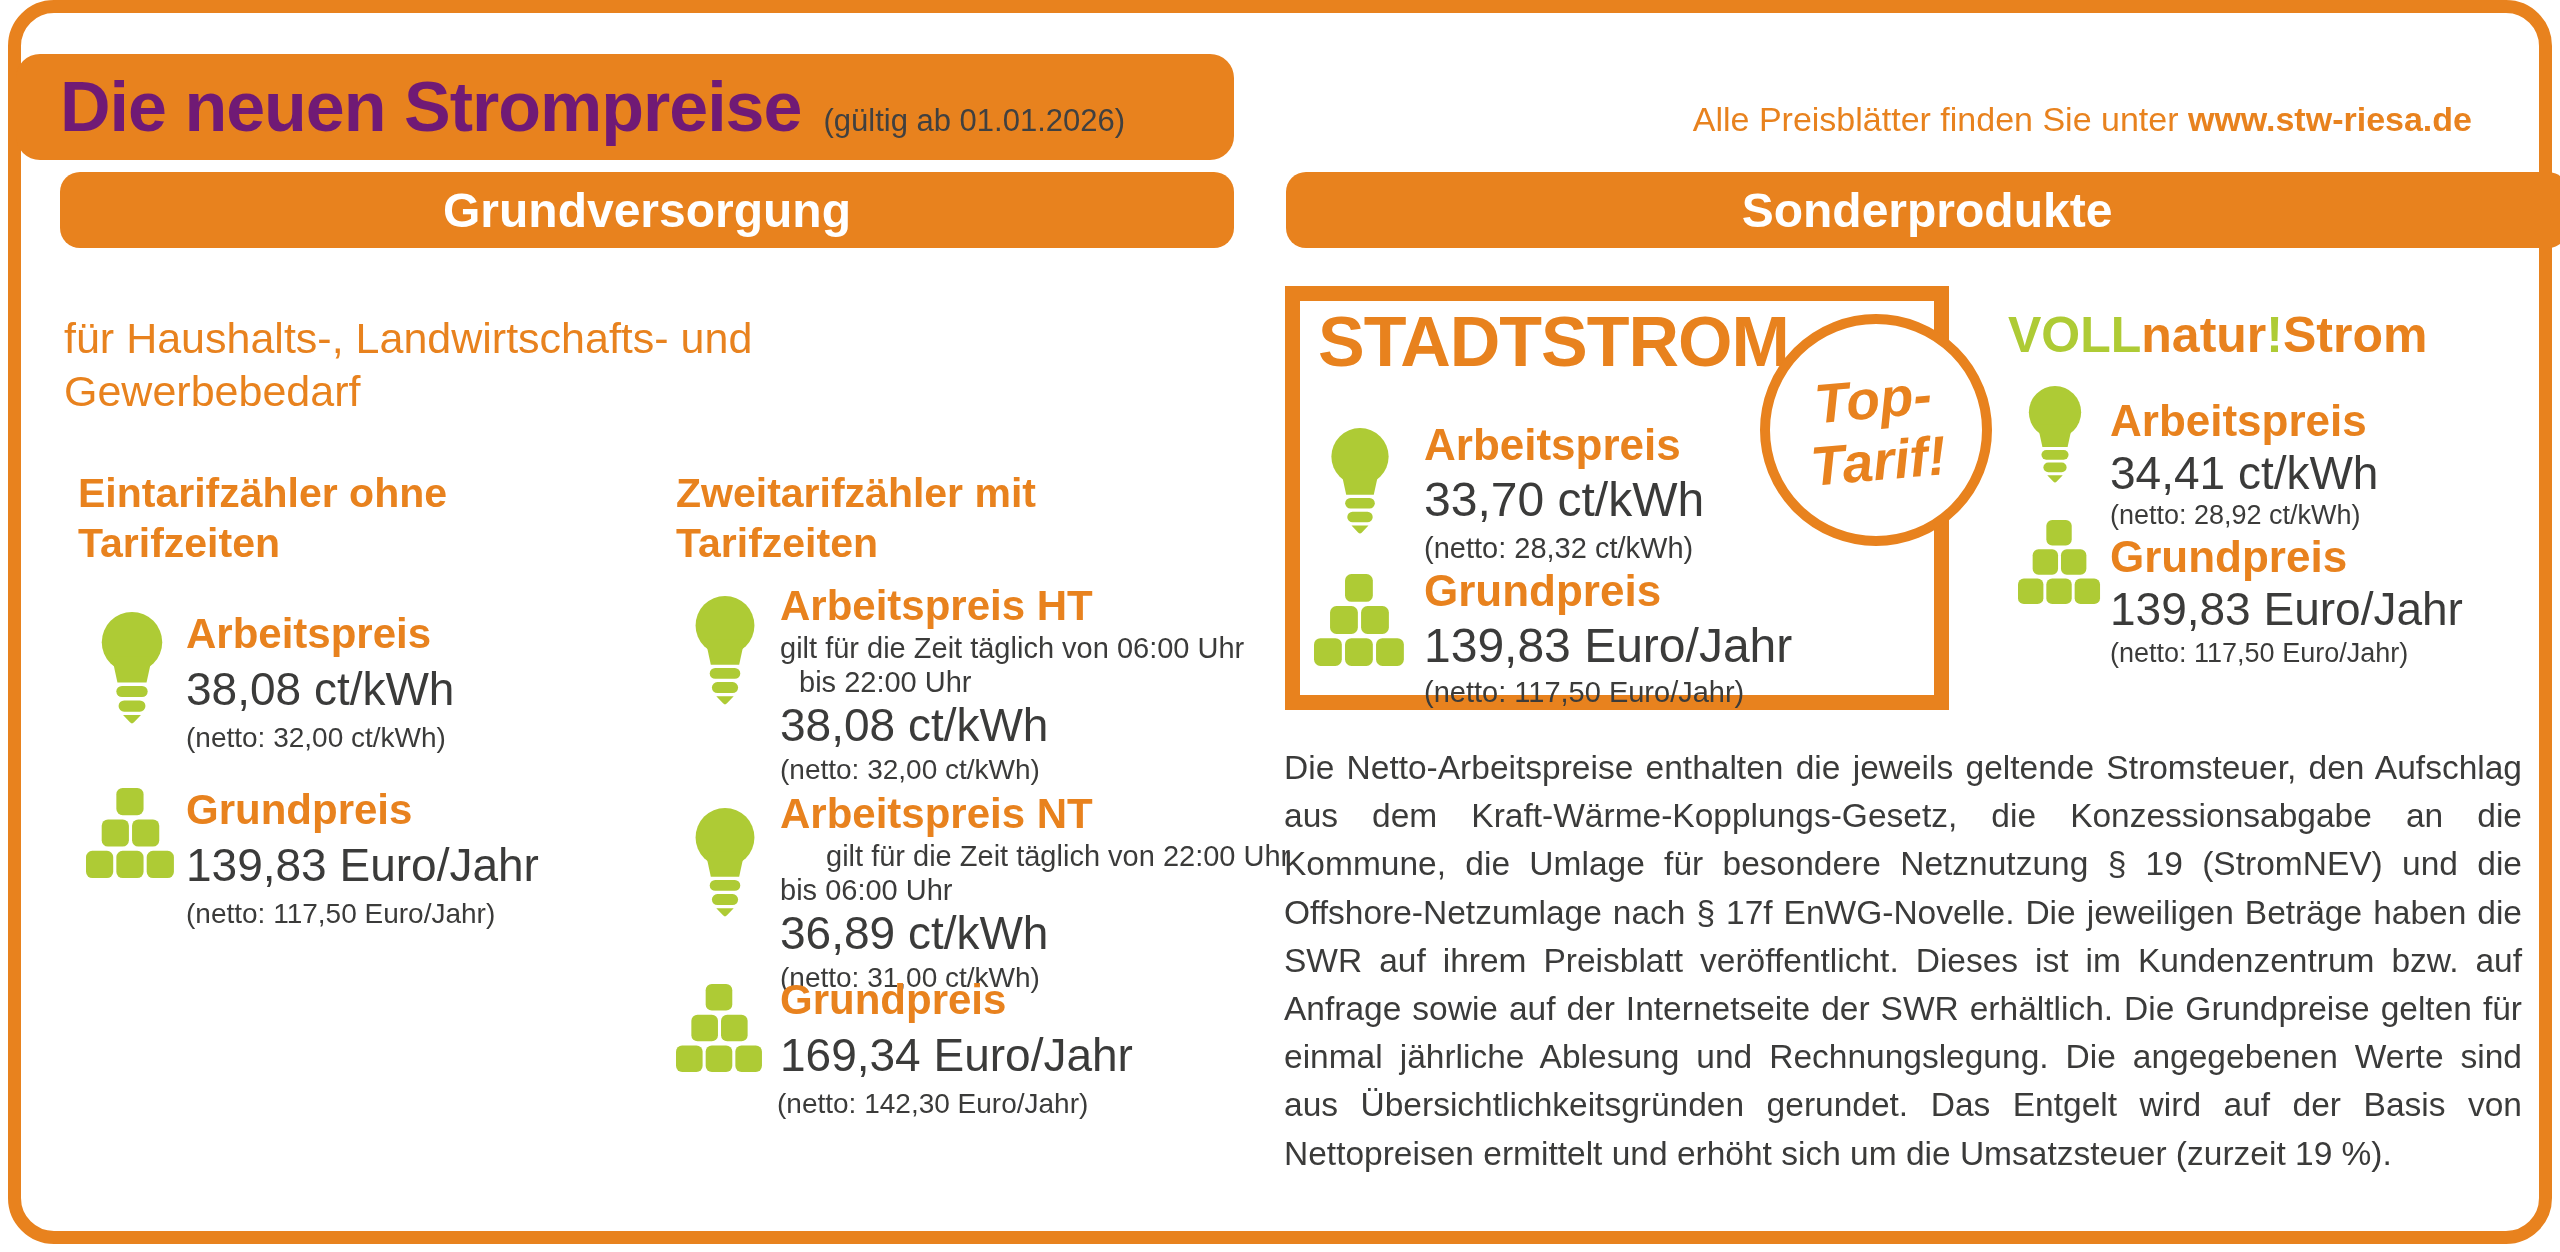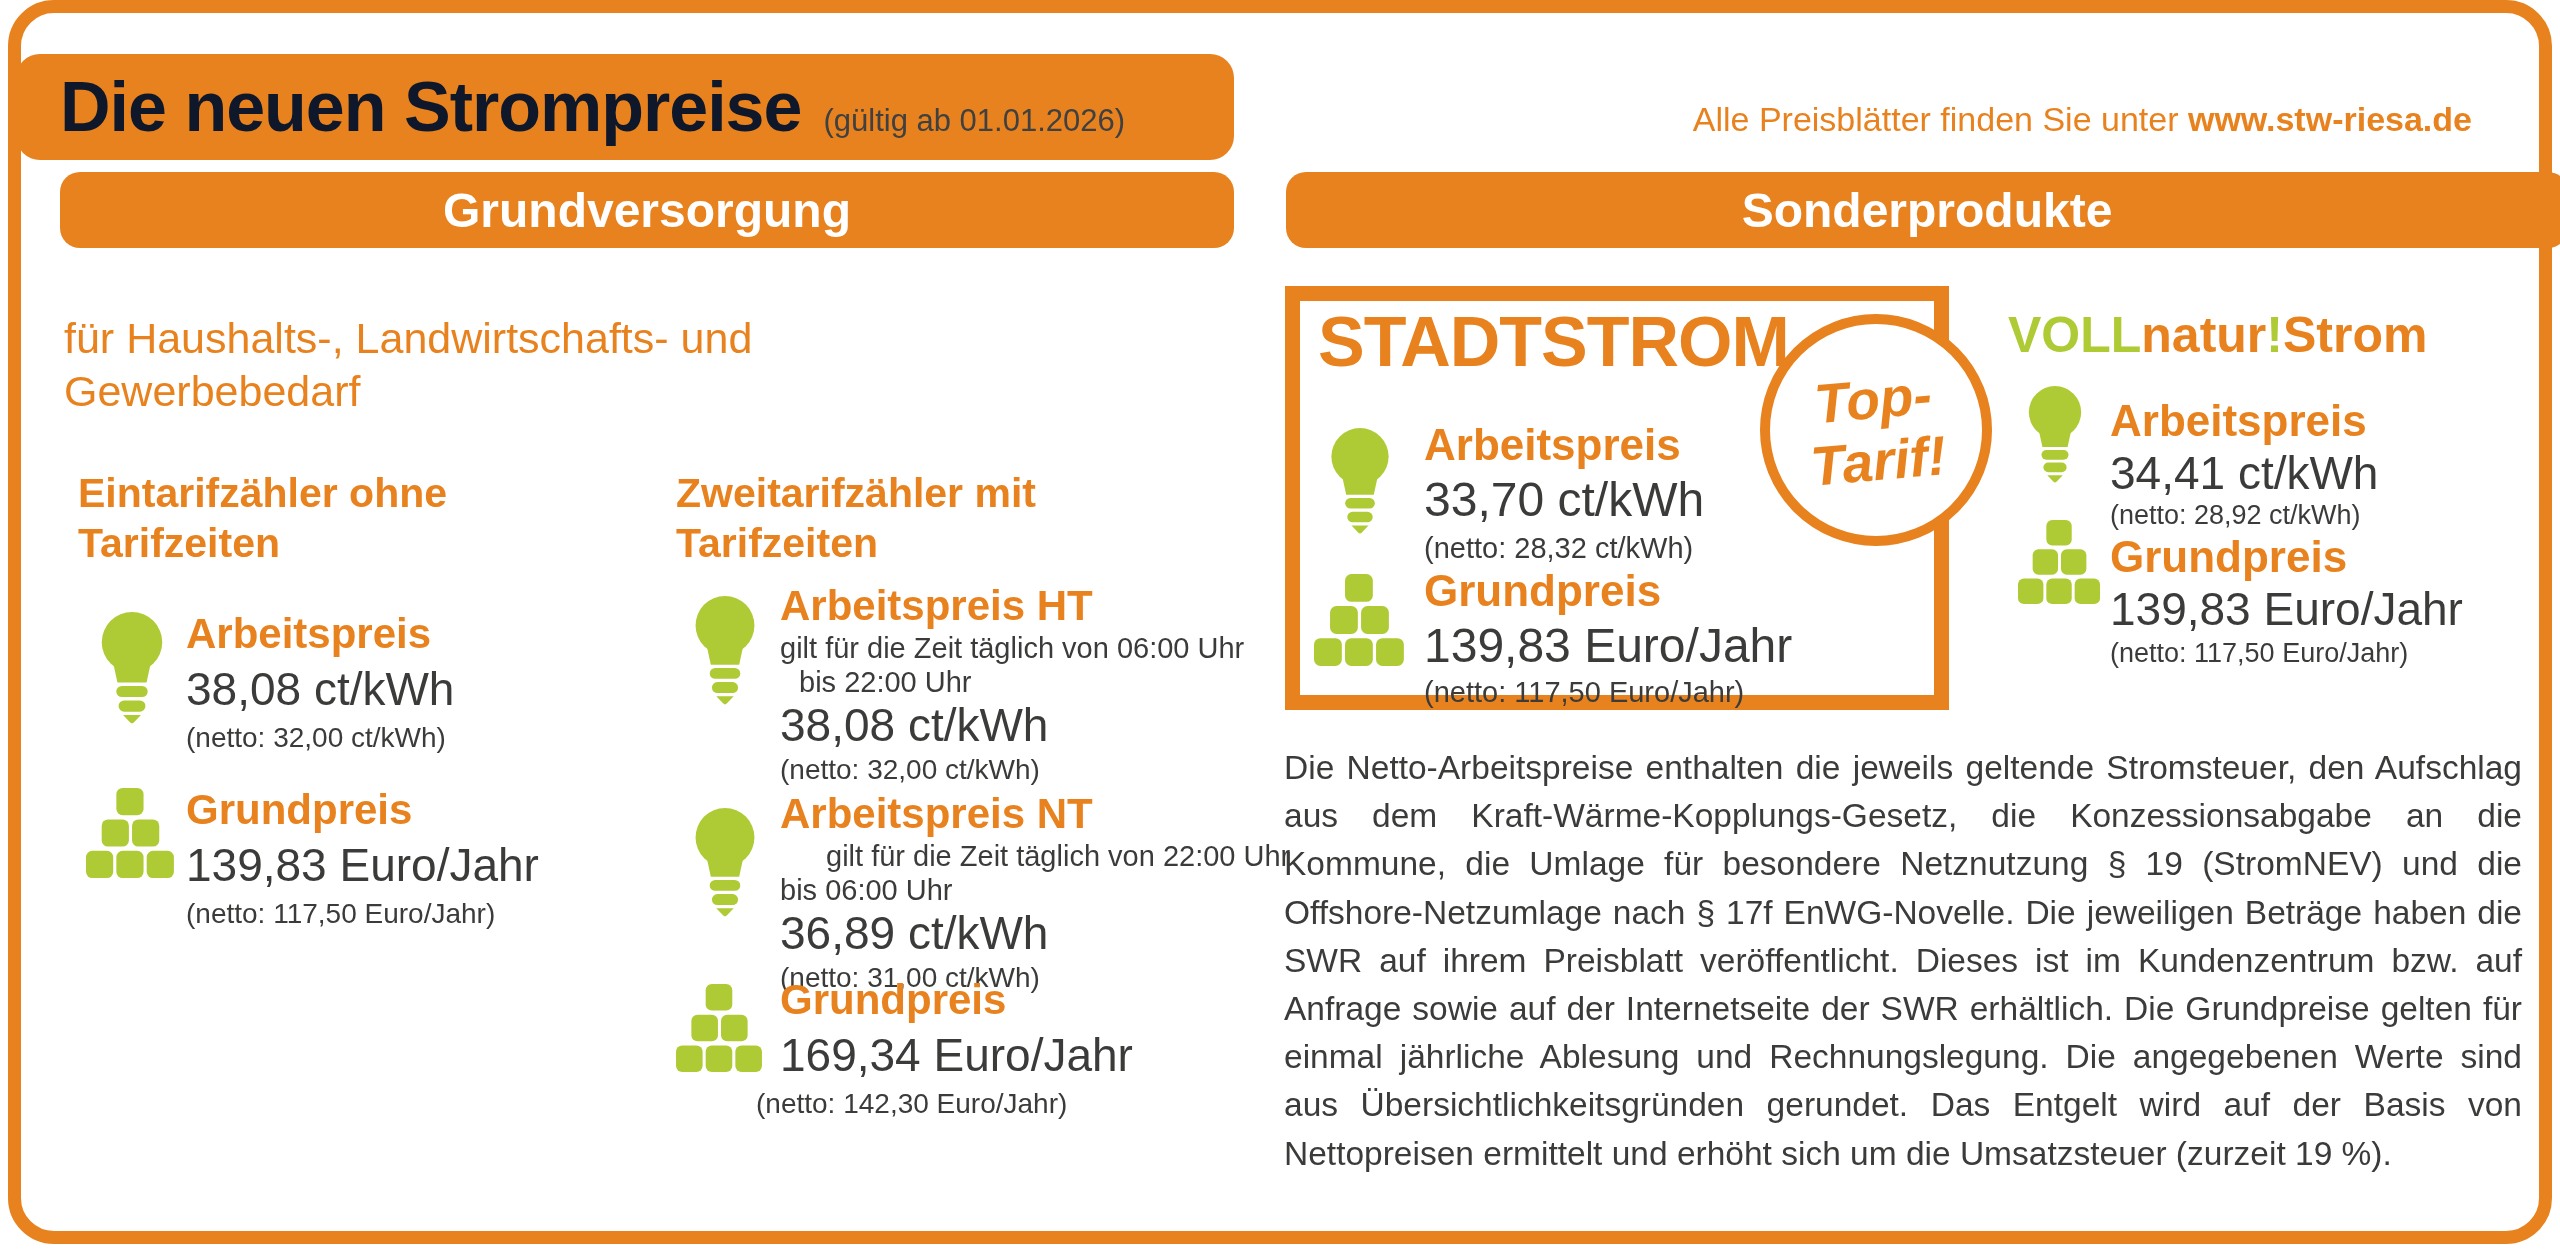--- a/index.html
+++ b/index.html
@@ -21,21 +21,21 @@
   }
 
   
   .title-box{
     left:16px;top:54px;width:1218px;height:106px;
     background:var(--orange);border-radius:24px;
     display:flex;align-items:baseline;gap:22px;
     padding-left:44px;box-sizing:border-box;
   }
   .title-box .big{
-    color:#0f172a;font-size:70px;font-weight:700;letter-spacing:-1px;
+    color:#701a75;font-size:70px;font-weight:700;letter-spacing:-1px;
     line-height:106px;
   }
   .title-box .suffix{color:#404040;font-size:31px;font-weight:400;margin-top:16px;}
 
   .pricelist-note{
     top:100px;right:88px;text-align:right;
     color:var(--orange);font-size:34px;
   }
   .pricelist-note .url{font-weight:700;}
 
@@ -192,21 +192,21 @@
   <div class="abs val" style="left:780px;top:906px;">36,89 ct/kWh</div>
   <div class="abs net" style="left:780px;top:962px;">(netto: 31,00 ct/kWh)</div>
 
   <div class="abs icon" style="left:676px;top:984px;">
     <svg viewBox="0 0 86 86" width="88" height="88">
         <use href="#blocks-shape"></use>
       </svg>
   </div>
   <div class="abs lbl" style="left:780px;top:976px;">Grundpreis</div>
   <div class="abs val" style="left:780px;top:1028px;">169,34 Euro/Jahr</div>
-  <div class="abs net" style="left:756px;top:1088px;">(netto: 142,30 Euro/Jahr)</div>
+  <div class="abs net" style="left:777px;top:1088px;">(netto: 142,30 Euro/Jahr)</div>
 
   <div class="abs product-box"></div>
   <div class="abs stadtstrom-name">STADTSTROM</div>
 
   <div class="abs badge">
     <div class="badge-text">
       <div>Top-</div>
       <div>Tarif!</div>
     </div>
   </div>

